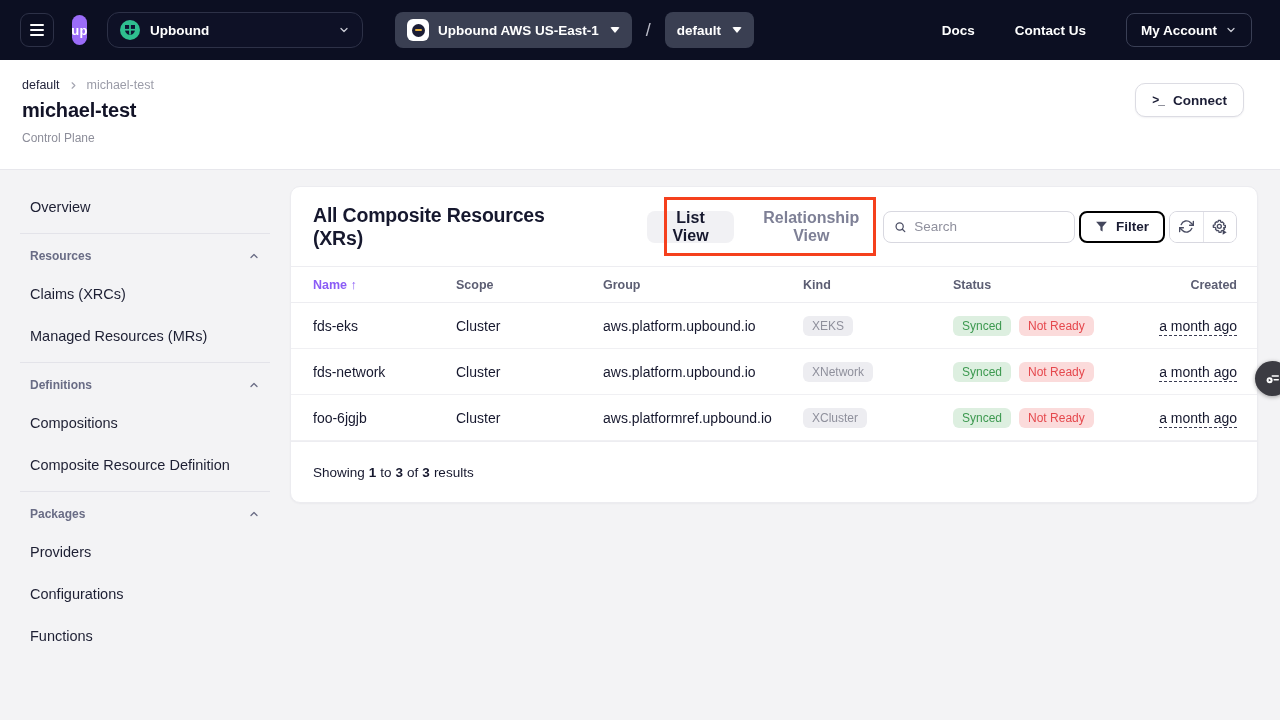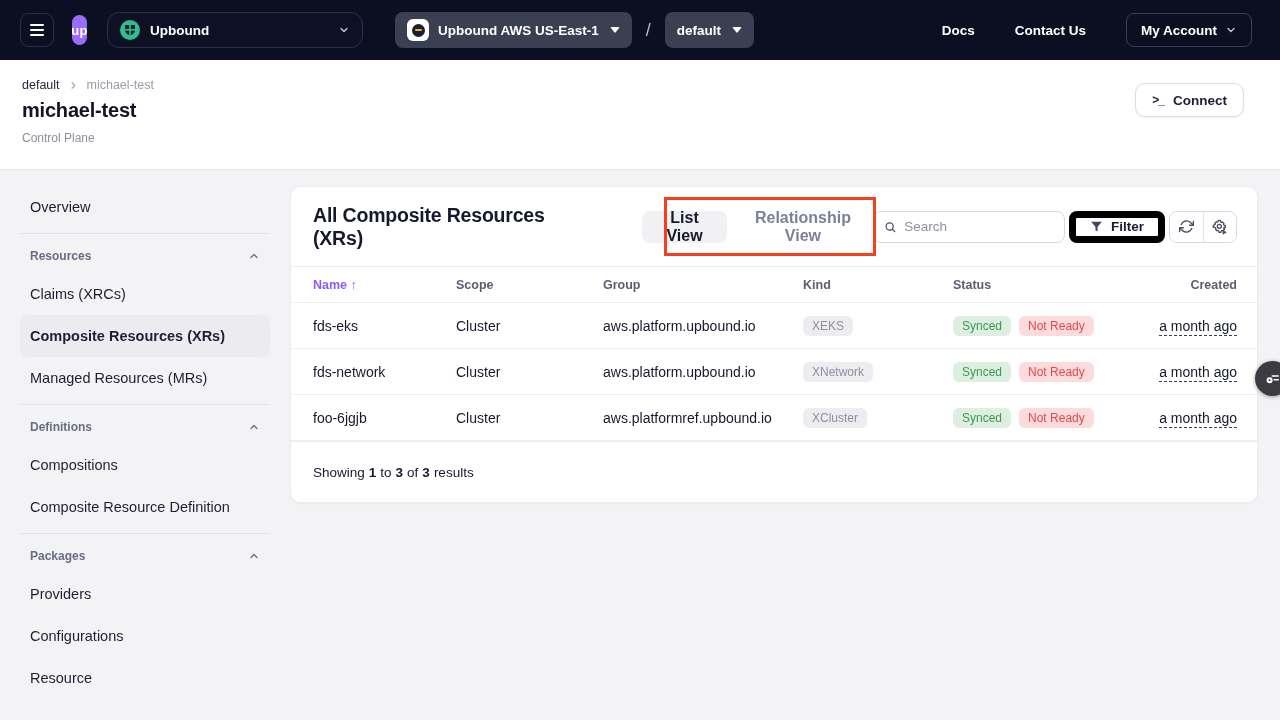--- a/index.html
+++ b/index.html
@@ -113,21 +113,21 @@
   .search-box {
     width:192px; height:32px; border:1px solid #d8d8e0; border-radius:8px;
     display:flex; align-items:center; padding:0 10px; gap:8px; background:#fff;
   }
   .search-box input {
     border:none; outline:none; width:100%; font-family:inherit;
     font-size:13.5px; color:#16182e; background:transparent;
   }
   .search-box input::placeholder { color:#8f909d; }
   .filter-btn {
-    height:32px; padding:0 14px; background:#fff; border:7px solid #000000; border-radius:8px;
+    height:32px; padding:0 14px; background:#fff; border:2px solid #000000; border-radius:8px;
     display:flex; align-items:center; gap:8px; cursor:pointer;
     font-family:inherit; font-size:13.5px; font-weight:bold; color:#1a1c33;
   }
   .icon-group { display:flex; height:32px; border:1px solid #d8d8e0; border-radius:8px; overflow:hidden; background:#fff; }
   .icon-group button {
     width:33px; border:none; background:#fff; display:flex; align-items:center; justify-content:center; cursor:pointer;
   }
   .icon-group button + button { border-left:1px solid #e4e4ea; }
   
   .tgrid { display:grid; grid-template-columns:143px 147px 200px 150px 185px 1fr; align-items:center; padding:0 20px 0 22px; }
@@ -248,21 +248,20 @@
     <div class="side-item">Overview</div>
     <hr class="side-divider">
 
     <div class="side-header">
       <span>Resources</span>
       <svg width="12" height="12" viewBox="0 0 24 24" fill="none" stroke="#696c85" stroke-width="2.5" stroke-linecap="round" stroke-linejoin="round">
           <polyline points="6 15 12 9 18 15"></polyline>
         </svg>
     </div>
     <div class="side-item">Claims (XRCs)</div>
-    <div class="side-item active">Composite Resources (XRs)</div>
     <div class="side-item">Managed Resources (MRs)</div>
     <hr class="side-divider">
 
     <div class="side-header">
       <span>Definitions</span>
       <svg width="12" height="12" viewBox="0 0 24 24" fill="none" stroke="#696c85" stroke-width="2.5" stroke-linecap="round" stroke-linejoin="round">
           <polyline points="6 15 12 9 18 15"></polyline>
         </svg>
     </div>
     <div class="side-item">Compositions</div>
@@ -270,21 +269,21 @@
     <hr class="side-divider">
 
     <div class="side-header">
       <span>Packages</span>
       <svg width="12" height="12" viewBox="0 0 24 24" fill="none" stroke="#696c85" stroke-width="2.5" stroke-linecap="round" stroke-linejoin="round">
           <polyline points="6 15 12 9 18 15"></polyline>
         </svg>
     </div>
     <div class="side-item">Providers</div>
     <div class="side-item">Configurations</div>
-    <div class="side-item">Resource</div>
+    <div class="side-item">Functions</div>
   </aside>
 
   <main class="card">
     <div class="card-head">
       <h2 class="card-title">All Composite Resources (XRs)</h2>
       <div class="view-toggle">
         <button class="seg active">List View</button>
         <button class="seg">Relationship View</button>
       </div>
       <div class="tools">

